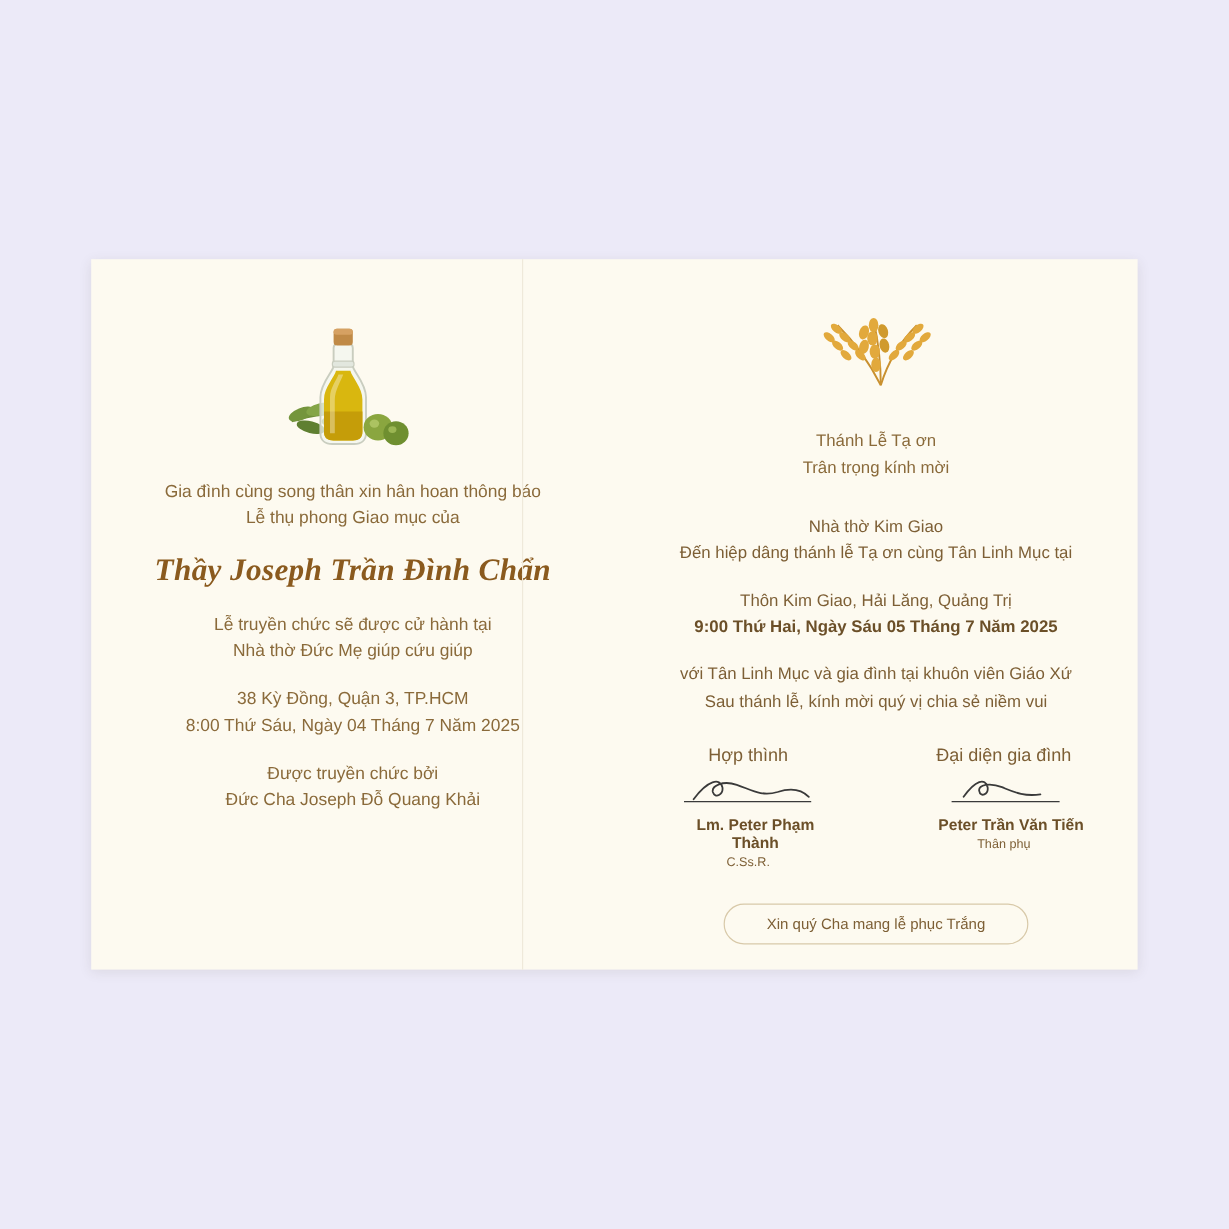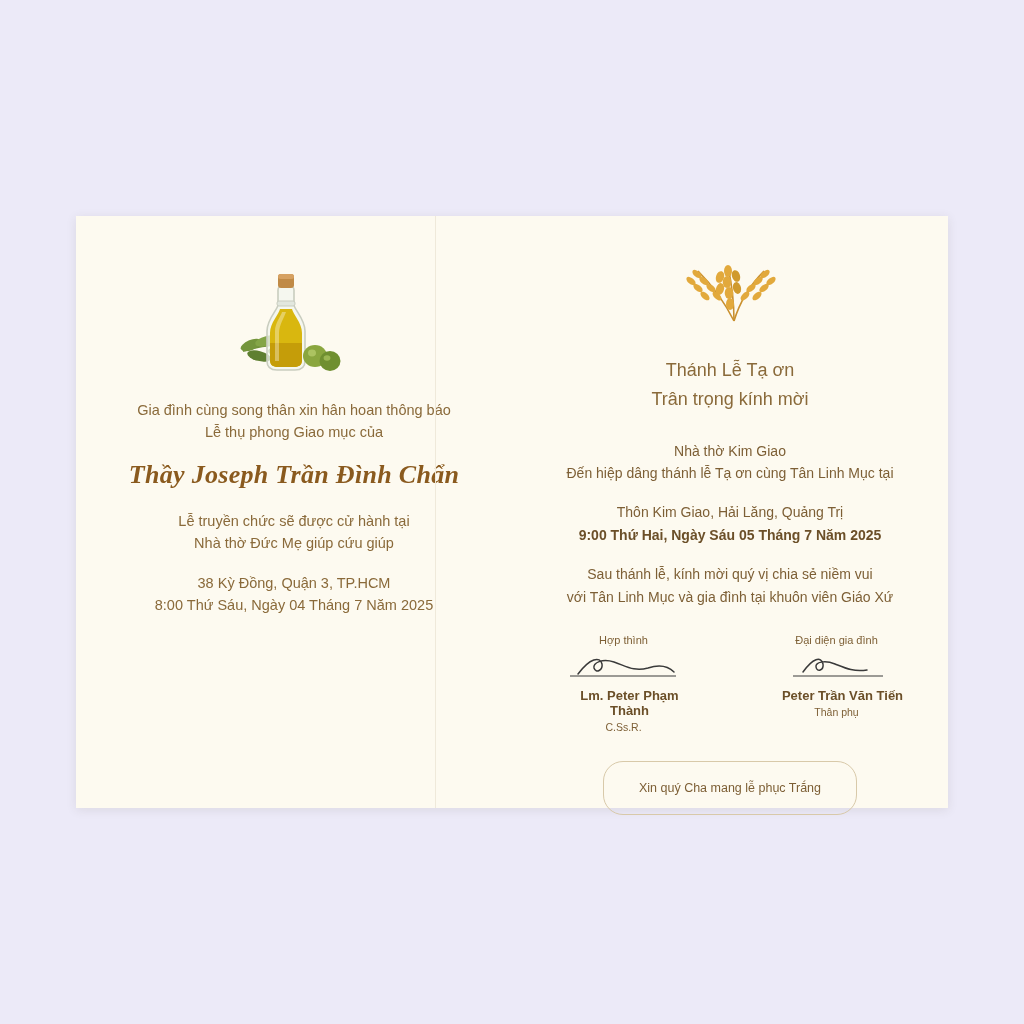--- a/index.html
+++ b/index.html
@@ -80,21 +80,21 @@
     font-weight: bold;
     font-style: italic;
     font-size: 26px;
     color: #8a5a1e;
     letter-spacing: 0.3px;
     margin: 16px 0 20px 0;
   }
 
   .r-head {
     color: #8a6a3a;
-    font-size: 18px;
+    font-size: 14px;
     line-height: 1.6;
     margin-bottom: 26px;
   }
   .r-body {
     color: #7d5f35;
     font-size: 14px;
     line-height: 1.6;
   }
   .bold-line {
     font-weight: bold;
@@ -106,21 +106,21 @@
     display: flex;
     justify-content: center;
     gap: 62px;
     margin-top: 26px;
   }
   .sign-col {
     width: 168px;
     text-align: center;
   }
   .sign-role {
-    font-size: 11px;
+    font-size: 15px;
     color: #7d5f35;
     margin-bottom: 6px;
   }
   .sign-mark {
     height: 34px;
     position: relative;
   }
   .sign-mark svg { display: block; margin: 0 auto; }
   .sign-name {
     font-size: 13px;
@@ -132,21 +132,21 @@
   .sign-sub {
     font-size: 10.5px;
     color: #7d5f35;
     font-weight: normal;
     margin-top: 3px;
   }
 
   .note-pill {
     margin: 28px auto 0 auto;
     width: 232px;
-    padding: 19px 10px;
+    padding: 9px 10px;
     border: 1px solid #d8c9a9;
     border-radius: 20px;
     font-size: 12.5px;
     color: #7d5f35;
     background: transparent;
   }
 </style>
 </head>
 <body>
 
@@ -199,20 +199,24 @@
       <div class="block">
         <div class="tline">Lễ truyền chức sẽ được cử hành tại</div>
         <div class="tline">Nhà thờ Đức Mẹ giúp cứu giúp</div>
       </div>
 
       <div class="block">
         <div class="tline">38 Kỳ Đồng, Quận 3, TP.HCM</div>
         <div class="tline">8:00 Thứ Sáu, Ngày 04 Tháng 7 Năm 2025</div>
       </div>
 
+      <div class="block">
+        <div class="tline">Được truyền chức bởi</div>
+        <div class="tline">Đức Cha Joseph Đỗ Quang Khải</div>
+      </div>
 
     </div>
 
     <div class="panel panel-right">
 
       <div class="art-wheat">
         <svg width="132" height="70" viewBox="0 0 132 70" aria-hidden="true">
           <g stroke="#c9902f" stroke-width="1.6" fill="none">
             <path d="M34 8 C46 20 60 38 70 58"></path>
             <path d="M64 4 C68 22 70 40 70 58"></path>
@@ -259,22 +263,22 @@
         <div>Nhà thờ Kim Giao</div>
         <div>Đến hiệp dâng thánh lễ Tạ ơn cùng Tân Linh Mục tại</div>
       </div>
 
       <div class="r-body block">
         <div>Thôn Kim Giao, Hải Lăng, Quảng Trị</div>
         <div class="bold-line">9:00 Thứ Hai, Ngày Sáu 05 Tháng 7 Năm 2025</div>
       </div>
 
       <div class="r-body block">
+        <div>với Tân Linh Mục và gia đình tại khuôn viên Giáo Xứ</div>
         <div>Sau thánh lễ, kính mời quý vị chia sẻ niềm vui</div>
-        <div>với Tân Linh Mục và gia đình tại khuôn viên Giáo Xứ</div>
       </div>
 
       <div class="sign-row">
 
         <div class="sign-col">
           <div class="sign-role">Hợp thình</div>
           <div class="sign-mark">
             <svg width="136" height="32" viewBox="0 0 136 32" aria-hidden="true">
               <path d="M22 22 C34 6 44 4 46 12 C47 18 40 22 38 16 C37 11 46 6 58 10
                        C70 14 78 20 92 16 C104 12 112 14 118 20" stroke="#3a3a3a" stroke-width="1.5" fill="none" stroke-linecap="round"></path>

